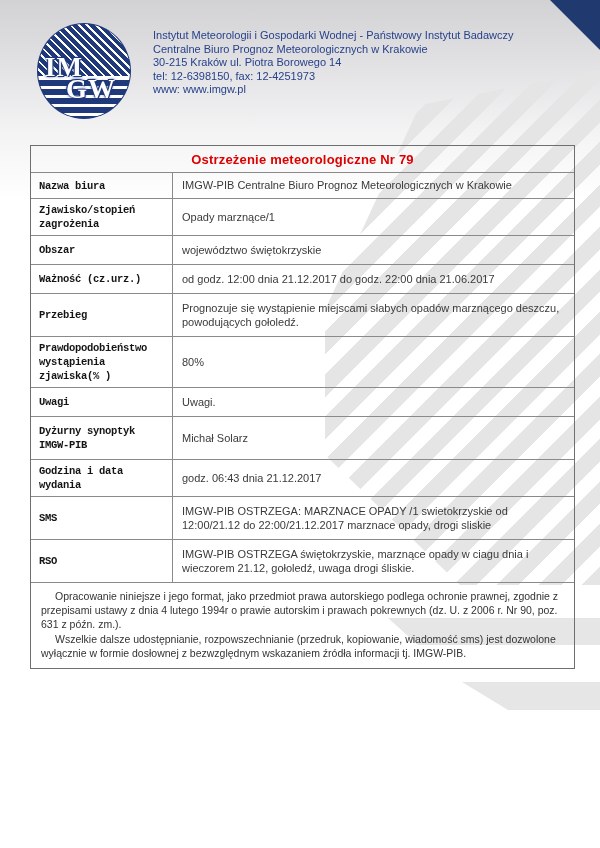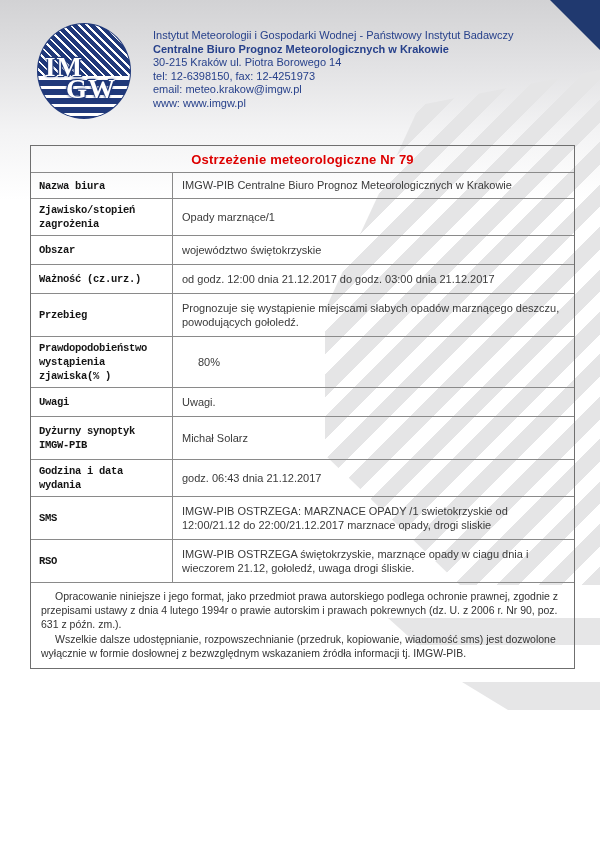--- a/index.html
+++ b/index.html
@@ -47,21 +47,21 @@
     font-weight:bold;font-size:27px;line-height:1;letter-spacing:1px;
     text-shadow:0 0 3px #20397a,0 0 3px #20397a,1px 1px 0 #20397a,-1px -1px 0 #20397a;
   }
   .logo-im{left:7px;top:30px;}
   .logo-gw{left:28px;top:52px;}
   
   .org{
     position:absolute;right:27px;top:29px;width:420px;
     text-align:left;color:#27418b;font-size:11px;line-height:13.6px;
   }
-  .org .bold{font-weight:bold;}
+  .org .bold{font-weight:normal;}
   
   .tbl{
     position:absolute;left:30px;top:145px;width:543px;
     border:1px solid #6f6f6f;background:transparent;
     font-size:11px;color:#3a3a3a;
   }
   .trow{display:flex;border-top:1px solid #8a8a8a;align-items:stretch;}
   .trow:first-child{border-top:none;}
   .title-row{
     display:flex;align-items:center;justify-content:center;min-height:26px;
@@ -70,21 +70,21 @@
   .lab{
     width:142px;flex:0 0 142px;box-sizing:border-box;border-right:1px solid #8a8a8a;
     padding:4px 6px 4px 8px;display:flex;align-items:center;
     font-weight:bold;color:#141414;font-size:10.5px;letter-spacing:-0.3px;line-height:14px;font-family:Liberation Mono, monospace;
   }
   .val{
     flex:1;box-sizing:border-box;padding:4px 8px 4px 9px;display:flex;align-items:center;
     line-height:14.5px;
   }
   .h25{min-height:25px;} .h27{min-height:27px;justify-content:flex-end;} .h28{min-height:28px;}
-  .h39{min-height:39px;gap:16px;} .h42{min-height:42px;}
+  .h39{min-height:39px;} .h42{min-height:42px;}
   .copyright{
     border-top:1px solid #8a8a8a;padding:6px 10px 8px 10px;
     font-size:10.5px;line-height:14.2px;color:#333333;
   }
   .copyright p{margin:0;text-indent:14px;}
 </style>
 </head>
 <body>
 
 <div class="bg-gradient"></div>
@@ -99,42 +99,41 @@
   <div class="logo-lines"></div>
   <div class="logo-im">IM</div>
   <div class="logo-gw">GW</div>
 </div>
 
 <div class="org">
   <div>Instytut Meteorologii i Gospodarki Wodnej - Państwowy Instytut Badawczy</div>
   <div class="bold">Centralne Biuro Prognoz Meteorologicznych w Krakowie</div>
   <div>30-215 Kraków ul. Piotra Borowego 14</div>
   <div>tel: 12-6398150, fax: 12-4251973</div>
-  <div>email: meteo.krakow@imgw.pl</div>
   <div>www: www.imgw.pl</div>
 </div>
 
 <div class="tbl">
   <div class="trow title-row">Ostrzeżenie meteorologiczne Nr 79</div>
 
   <div class="trow h25">
     <div class="lab">Nazwa biura</div>
     <div class="val">IMGW-PIB Centralne Biuro Prognoz Meteorologicznych w Krakowie</div>
   </div>
   <div class="trow h28">
     <div class="lab">Zjawisko/stopień zagrożenia</div>
     <div class="val">Opady marznące/1</div>
   </div>
   <div class="trow h28">
     <div class="lab">Obszar</div>
     <div class="val">województwo świętokrzyskie</div>
   </div>
   <div class="trow h28">
     <div class="lab">Ważność (cz.urz.)</div>
-    <div class="val">od godz. 12:00 dnia 21.12.2017 do godz. 03:00 dnia 21.12.2017</div>
+    <div class="val">od godz. 12:00 dnia 21.12.2017 do godz. 22:00 dnia 21.06.2017</div>
   </div>
   <div class="trow h42">
     <div class="lab">Przebieg</div>
     <div class="val">Prognozuje się wystąpienie miejscami słabych opadów marznącego deszczu, powodujących gołoledź.</div>
   </div>
   <div class="trow h39">
     <div class="lab">Prawdopodobieństwo wystąpienia zjawiska(% )</div>
     <div class="val">80%</div>
   </div>
   <div class="trow h28">

